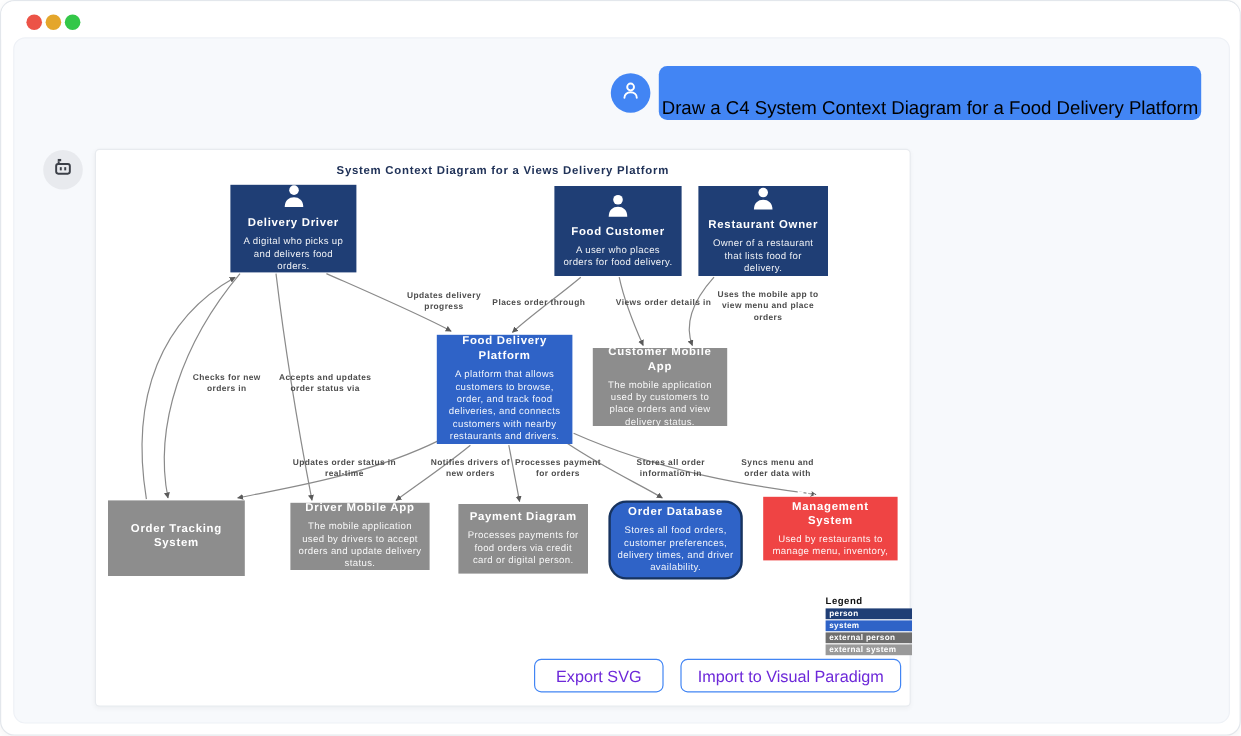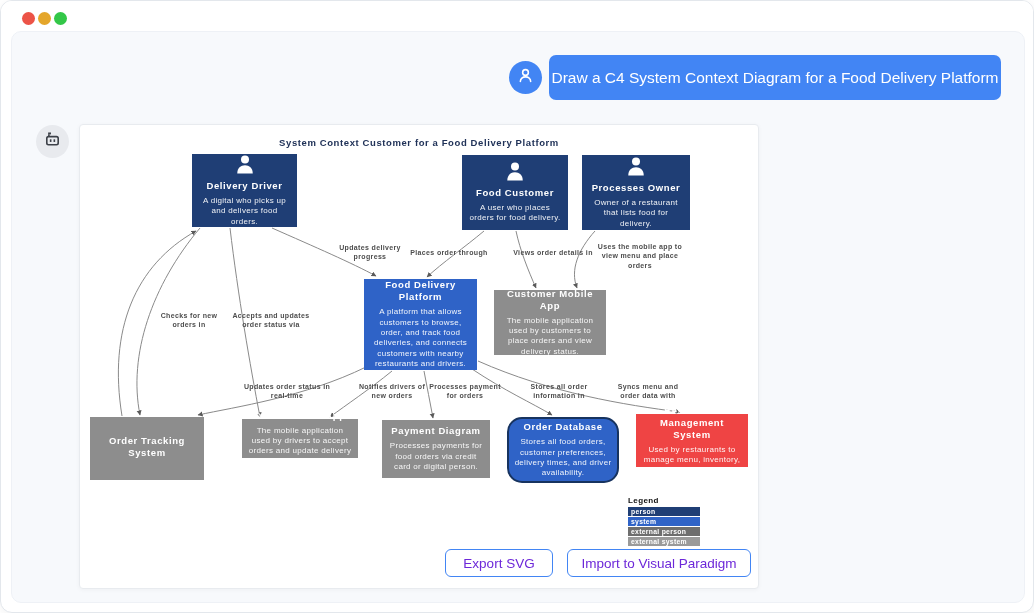--- a/index.html
+++ b/index.html
@@ -7,39 +7,39 @@
   .window { position:absolute; left:0; top:0; width:1034px; height:613px; background:#fff;
             border:1px solid #e3e7ec; border-radius:12px; box-shadow:0 2px 10px rgba(0,0,0,0.05); overflow:hidden; }
   .titlebar { position:absolute; left:0; top:0; width:100%; height:32px; background:#fff; }
   .light { position:absolute; top:11px; width:13px; height:13px; border-radius:50%; }
   .panel { position:absolute; left:10px; top:30px; width:1014px; height:572px;
            background:#f7f9fc; border:1px solid #eef1f6; border-radius:10px; }
   
   .avatar-user { position:absolute; left:508px; top:60px; width:33px; height:33px; border-radius:50%;
                  background:#4285f4; display:flex; align-items:center; justify-content:center; }
   .bubble { position:absolute; left:548px; top:54px; width:452px; height:45px; background:#4285f4;
-            border-radius:7px; color:#ffffff; font-size:15.5px; display:flex; align-items:center; justify-content:center; }
+            border-radius:7px; color:#000000; font-size:15.5px; display:flex; align-items:flex-end; justify-content:center; }
   .avatar-bot { position:absolute; left:35px; top:124px; width:33px; height:33px; border-radius:50%;
                 background:#e8eaee; display:flex; align-items:center; justify-content:center; }
   
   .card { position:absolute; left:78px; top:123px; width:680px; height:465px; background:#fff;
           border:1px solid #e8ebef; border-radius:4px; box-shadow:0 1px 4px rgba(0,0,0,0.04); }
   .dg-title { position:absolute; left:0; top:12px; width:100%; text-align:center;
               font-size:9.5px; font-weight:bold; letter-spacing:0.6px; color:#203258; }
   svg.edges { position:absolute; left:0; top:0; pointer-events:none; }
   .node { position:absolute; display:flex; flex-direction:column; align-items:center; justify-content:center;
           text-align:center; color:#fff; padding:4px 5px; }
   .node .nt { font-weight:bold; font-size:9.5px; letter-spacing:0.6px; line-height:1.25; margin-bottom:4px; }
   .node .nd { font-size:8px; letter-spacing:0.3px; line-height:1.3; color:rgba(255,255,255,0.93); }
   .node .picon { margin-bottom:2px; }
   .node.db { border-radius:15px; border:2px solid #17335f; }
   .elabel { position:absolute; transform:translate(-50%,-50%); font-size:7px; font-weight:bold;
             color:#4d4d4d; letter-spacing:0.35px; line-height:1.35; text-align:center; }
   
-  .legend { position:absolute; left:548px; top:371px; width:74px; }
+  .legend { position:absolute; left:608px; top:371px; width:74px; }
   .legend .lt { font-size:8px; font-weight:bold; color:#111; letter-spacing:0.4px; margin-bottom:2px; }
   .legend .li { width:72px; color:#fff; font-size:6.8px; font-weight:bold; letter-spacing:0.3px;
                 padding:1px 3px; margin-bottom:1px; }
   
   .btn { position:absolute; height:28px; background:#fff; border:1px solid #4285f4; border-radius:6px;
          color:#6d28d9; font-size:13.5px; display:flex; align-items:center; justify-content:center; cursor:pointer; }
   .btn-export { left:365px; top:424px; width:108px; }
   .btn-import { left:487px; top:424px; width:184px; }
 </style>
 </head>
@@ -72,21 +72,21 @@
         <rect x="4" y="7" width="12" height="8.5" rx="1.8"></rect>
         <rect x="7.2" y="9.8" width="1.7" height="2.8" fill="#3c4048" stroke="none"></rect>
         <rect x="11.1" y="9.8" width="1.7" height="2.8" fill="#3c4048" stroke="none"></rect>
         <path d="M6.2 7V4.6"></path>
           <rect x="5.4" y="2.6" width="3" height="2" fill="#3c4048" stroke="none"></rect>
       </svg>
     </span>
   </div>
 
   <div class="card">
-    <div class="dg-title">System Context Customer for a Food Delivery Platform</div>
+    <div class="dg-title">System Context Diagram for a Views Delivery Platform</div>
 
     <svg class="edges" width="680" height="465">
       <defs>
         <marker id="arr" markerWidth="7" markerHeight="7" refX="4.6" refY="2.5" orient="auto">
           <path d="M0,0 L5,2.5 L0,5 Z" fill="#5a5a5a"></path>
         </marker>
       </defs>
       <g fill="none" stroke="#8a8a8a" stroke-width="1">
         <path d="M192,103 C235,122 272,138 296,151" marker-end="url(#arr)"></path>
         <path d="M404,106 C385,122 362,138 347,152" marker-end="url(#arr)"></path>
@@ -125,39 +125,39 @@
       <div class="nd">A user who places orders for food delivery.</div>
     </div>
 
     <div class="node" style="left: 502px; top: 30px; width: 108px; height: 75px; background: rgb(31, 62, 117);">
       <span class="picon">
         <svg width="22" height="20" viewBox="0 0 24 22" fill="#fff">
             <circle cx="12" cy="6" r="4.4"></circle>
             <path d="M3.5,21.5 C3.5,15.5 7.3,12.5 12,12.5 C16.7,12.5 20.5,15.5 20.5,21.5 Z"></path>
           </svg>
       </span>
-      <div class="nt">Processes Owner</div>
+      <div class="nt">Restaurant Owner</div>
       <div class="nd">Owner of a restaurant that lists food for delivery.</div>
     </div>
 
     <div class="node" style="left: 284px; top: 154px; width: 113px; height: 91px; background: rgb(47, 99, 199); justify-content: center;">
       <div class="nt">Food Delivery Platform</div>
       <div class="nd">A platform that allows customers to browse, order, and track food deliveries, and connects customers with nearby restaurants and drivers.</div>
     </div>
 
     <div class="node" style="left: 414px; top: 165px; width: 112px; height: 65px; background: rgb(141, 141, 141);">
       <div class="nt">Customer Mobile App</div>
       <div class="nd">The mobile application used by customers to place orders and view delivery status.</div>
     </div>
 
     <div class="node" style="left: 10px; top: 292px; width: 114px; height: 63px; background: rgb(141, 141, 141);">
       <div class="nt">Order Tracking System</div>
     </div>
 
-    <div class="node" style="left: 162px; top: 294px; width: 116px; height: 39px; background: rgb(141, 141, 141);">
+    <div class="node" style="left: 162px; top: 294px; width: 116px; height: 56px; background: rgb(141, 141, 141);">
       <div class="nt">Driver Mobile App</div>
       <div class="nd">The mobile application used by drivers to accept orders and update delivery status.</div>
     </div>
 
     <div class="node" style="left: 302px; top: 295px; width: 108px; height: 58px; background: rgb(141, 141, 141);">
       <div class="nt">Payment Diagram</div>
       <div class="nd">Processes payments for food orders via credit card or digital person.</div>
     </div>
 
     <div class="node db" style="left: 427px; top: 292px; width: 112px; height: 66px; background: rgb(47, 99, 199);">

